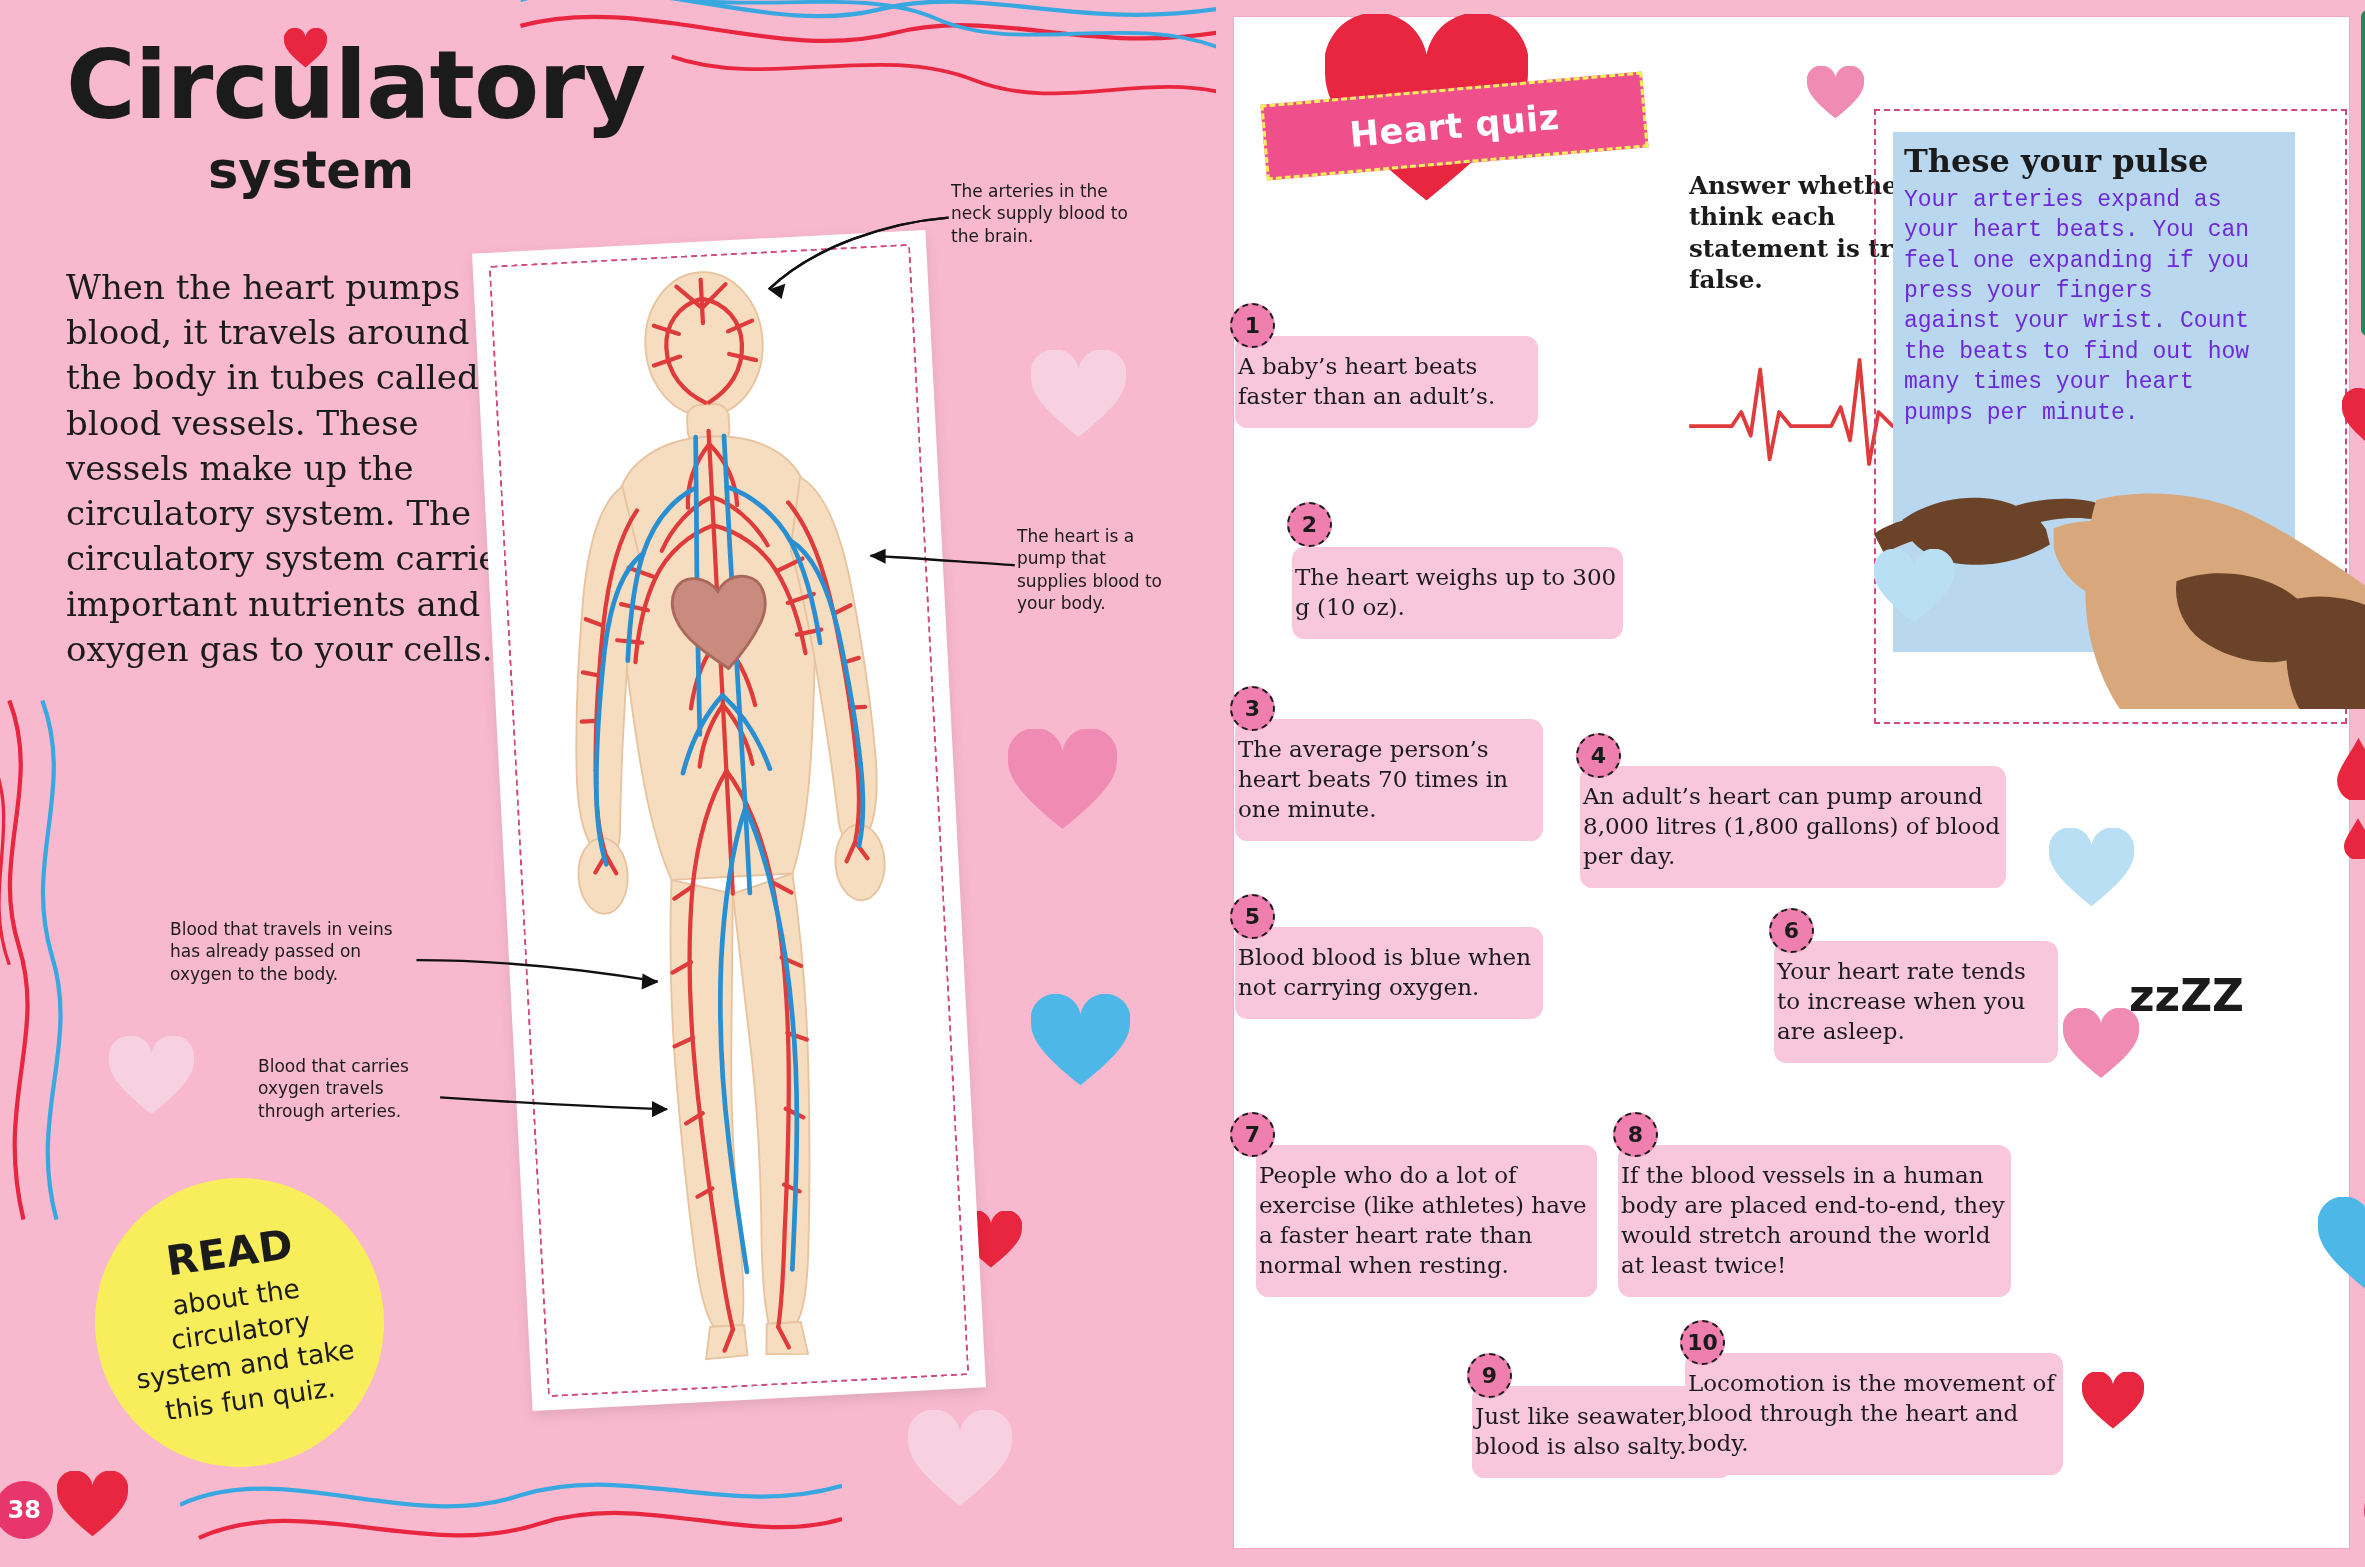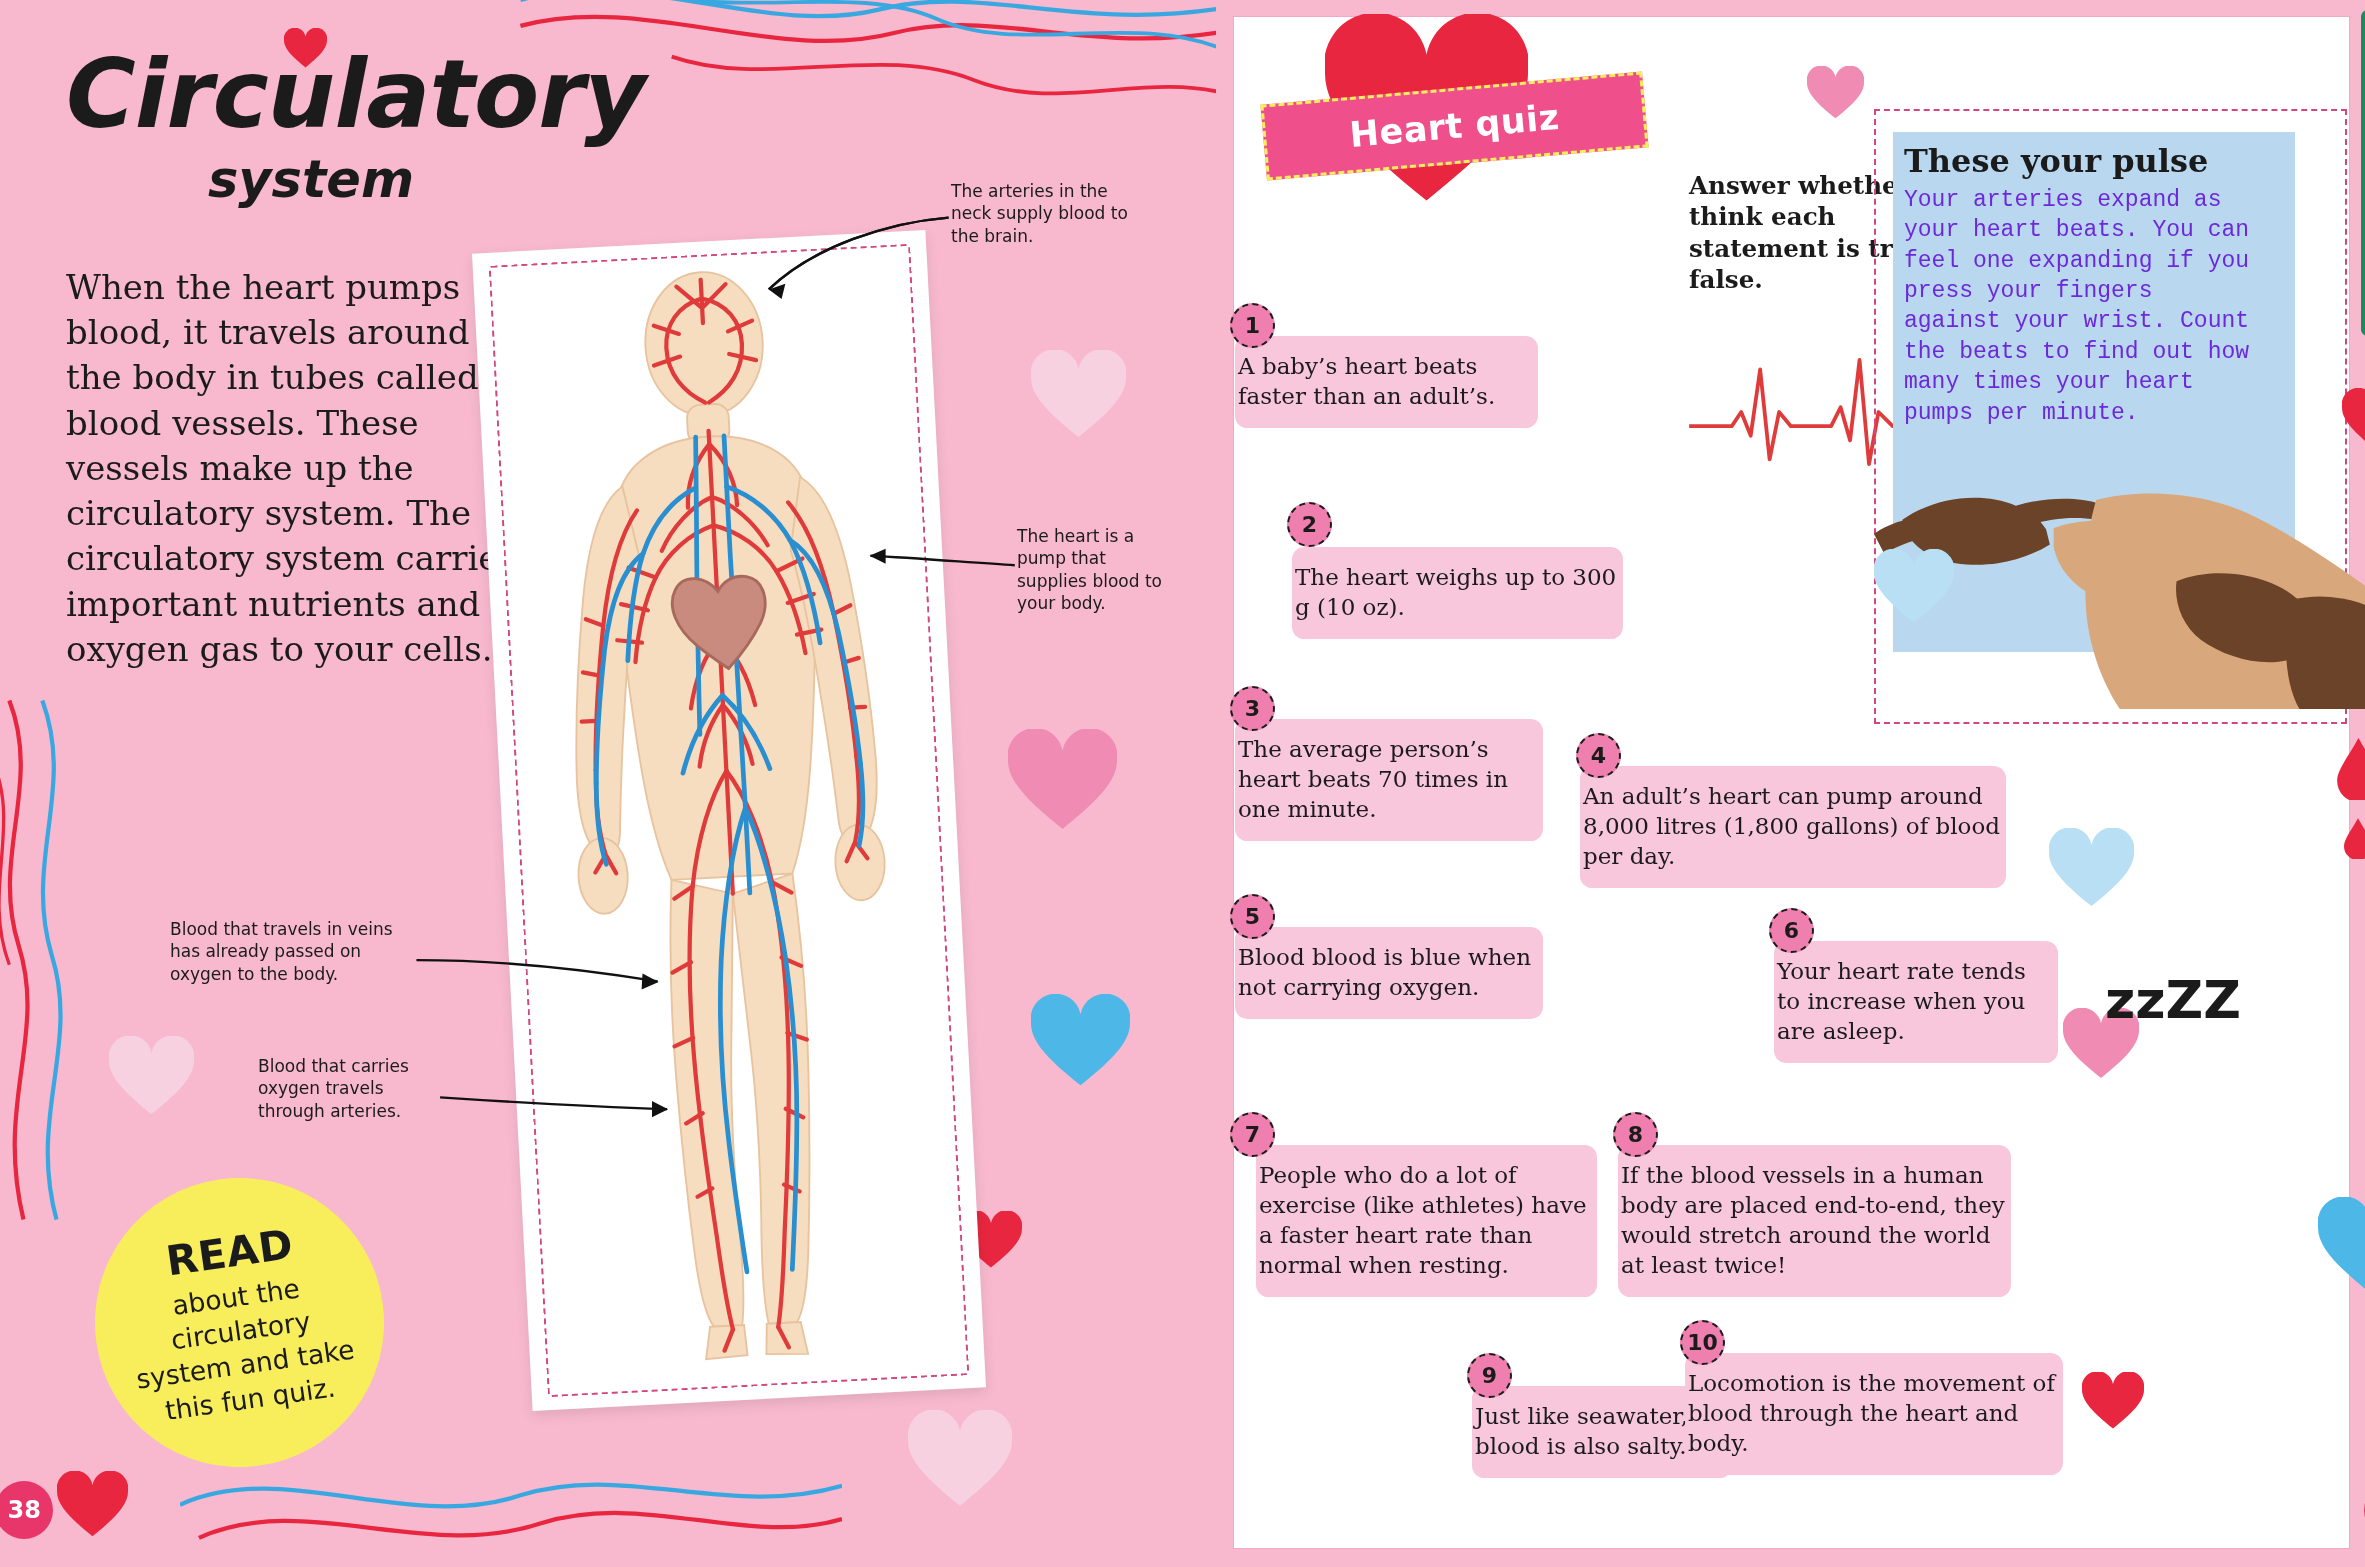--- a/index.html
+++ b/index.html
@@ -18,21 +18,21 @@
   .page-left {
     position: relative;
     width: 1216px;
     height: 1567px;
     background: #f8b9cf;
     overflow: hidden;
   }
   
   .swirl { position: absolute; pointer-events: none; }
 
-  .title-block { position: absolute; left: 66px; top: 47px; width: 568px; font-style: italic; }
+  .title-block { position: absolute; left: 66px; top: 38px; width: 568px; }
   .title-main {
     font-family: "DejaVu Sans", sans-serif;
     font-weight: bold;
     font-size: 95px;
     line-height: 1.0;
     color: #1b1b1b;
     letter-spacing: -0.9px;
   }
   .title-sub {
     font-family: "DejaVu Sans", sans-serif;
@@ -471,21 +471,21 @@
         <path d="M16,29 C6,21 0,15 0,9 A8,8 0 0 1 16,6 A8,8 0 0 1 32,9 C32,15 26,21 16,29 Z" fill="#e8263f"></path>
       </svg>
 
     <svg class="heart-dec" style="left:1121px;top:738px;width:43px;height:62px;" viewBox="0 0 40 58">
         <path d="M20,0 C30,18 40,30 40,40 A20,20 0 0 1 0,40 C0,30 10,18 20,0 Z" fill="#e8263f"></path>
       </svg>
     <svg class="heart-dec" style="left:1128px;top:818px;width:28px;height:41px;" viewBox="0 0 40 58">
         <path d="M20,0 C30,18 40,30 40,40 A20,20 0 0 1 0,40 C0,30 10,18 20,0 Z" fill="#e8263f"></path>
       </svg>
 
-    <div class="zzz" style="left:889px;top:970px;font-size:52px;">zzZZ</div>
+    <div class="zzz" style="left:913px;top:970px;font-size:44px;">zzZZ</div>
 
     <div class="q-item" style="left:601px;top:303px;">
       <div class="q-num" style="left:-587px;top:0px;">1</div>
       <div class="q-bubble" style="position:absolute;left:-582px;top:33px;width:303px;">A baby’s heart beats faster than an adult’s.</div>
     </div>
 
     <div class="q-item" style="left:719px;top:502px;">
       <div class="q-num" style="left:-648px;top:0px;">2</div>
       <div class="q-bubble" style="position:absolute;left:-643px;top:33px;width:331px;margin-top:12px;">The heart weighs up to 300 g (10 oz).</div>
     </div>

